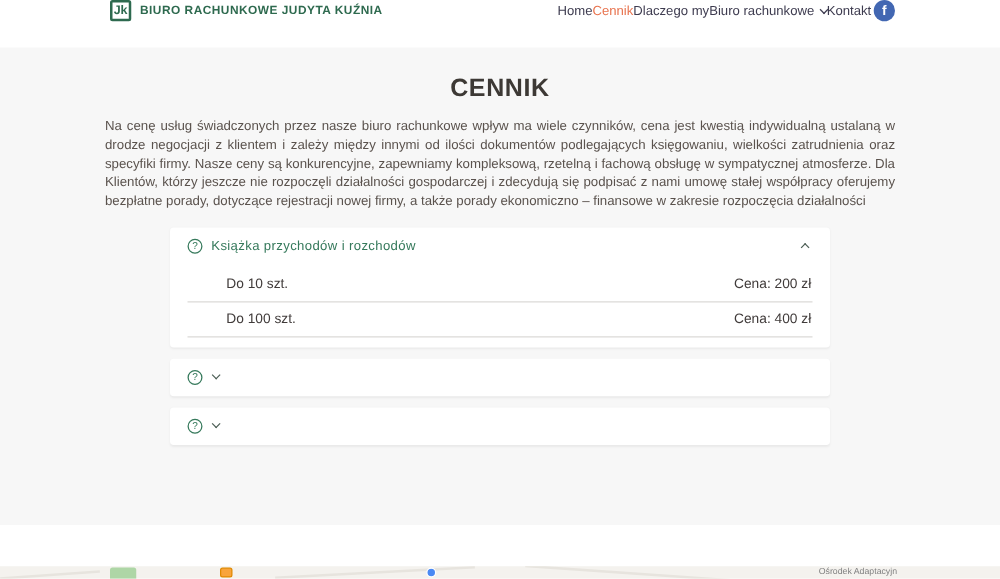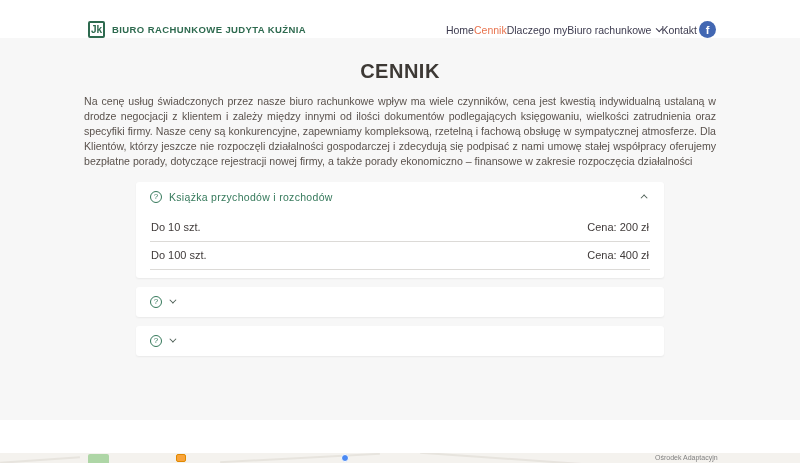--- a/index.html
+++ b/index.html
@@ -9,21 +9,21 @@
     background:#ffffff;
     position:relative;
     overflow:hidden;
   }
 
   
   .topbar {
     height:38px;
     background:#ffffff;
     display:flex;
-    align-items:flex-end;
+    align-items:flex-start;
     justify-content:space-between;
     padding:0 84px 0 88px;
   }
   .brand { display:flex; align-items:center; gap:7px; cursor:pointer; }
   .logo-box {
     width:17px; height:17px;
     border:2px solid #2e6a4f;
     border-radius:2px;
     display:flex; align-items:center; justify-content:center;
     color:#2e6a4f;
@@ -130,21 +130,21 @@
   .acc-chev.down { transform:rotate(45deg) translateY(-2px); }
   .card-body { padding:2px 14px 8px; }
   .price-row {
     display:flex;
     justify-content:space-between;
     align-items:baseline;
     padding:7px 1px 8px;
     border-bottom:1px solid #dcdad7;
     cursor:default;
   }
-  .row-label { font-size:11px; color:#403b3a; }
+  .row-label { font-size:11px; color:#403b3a;margin-left:30px; }
   .row-value { font-size:11px; color:#403b3a; }
 
   
   .map-strip {
     position:absolute;
     left:0; right:0; bottom:0;
     height:10px;
     background:#f4f2ee;
     overflow:hidden;
   }

